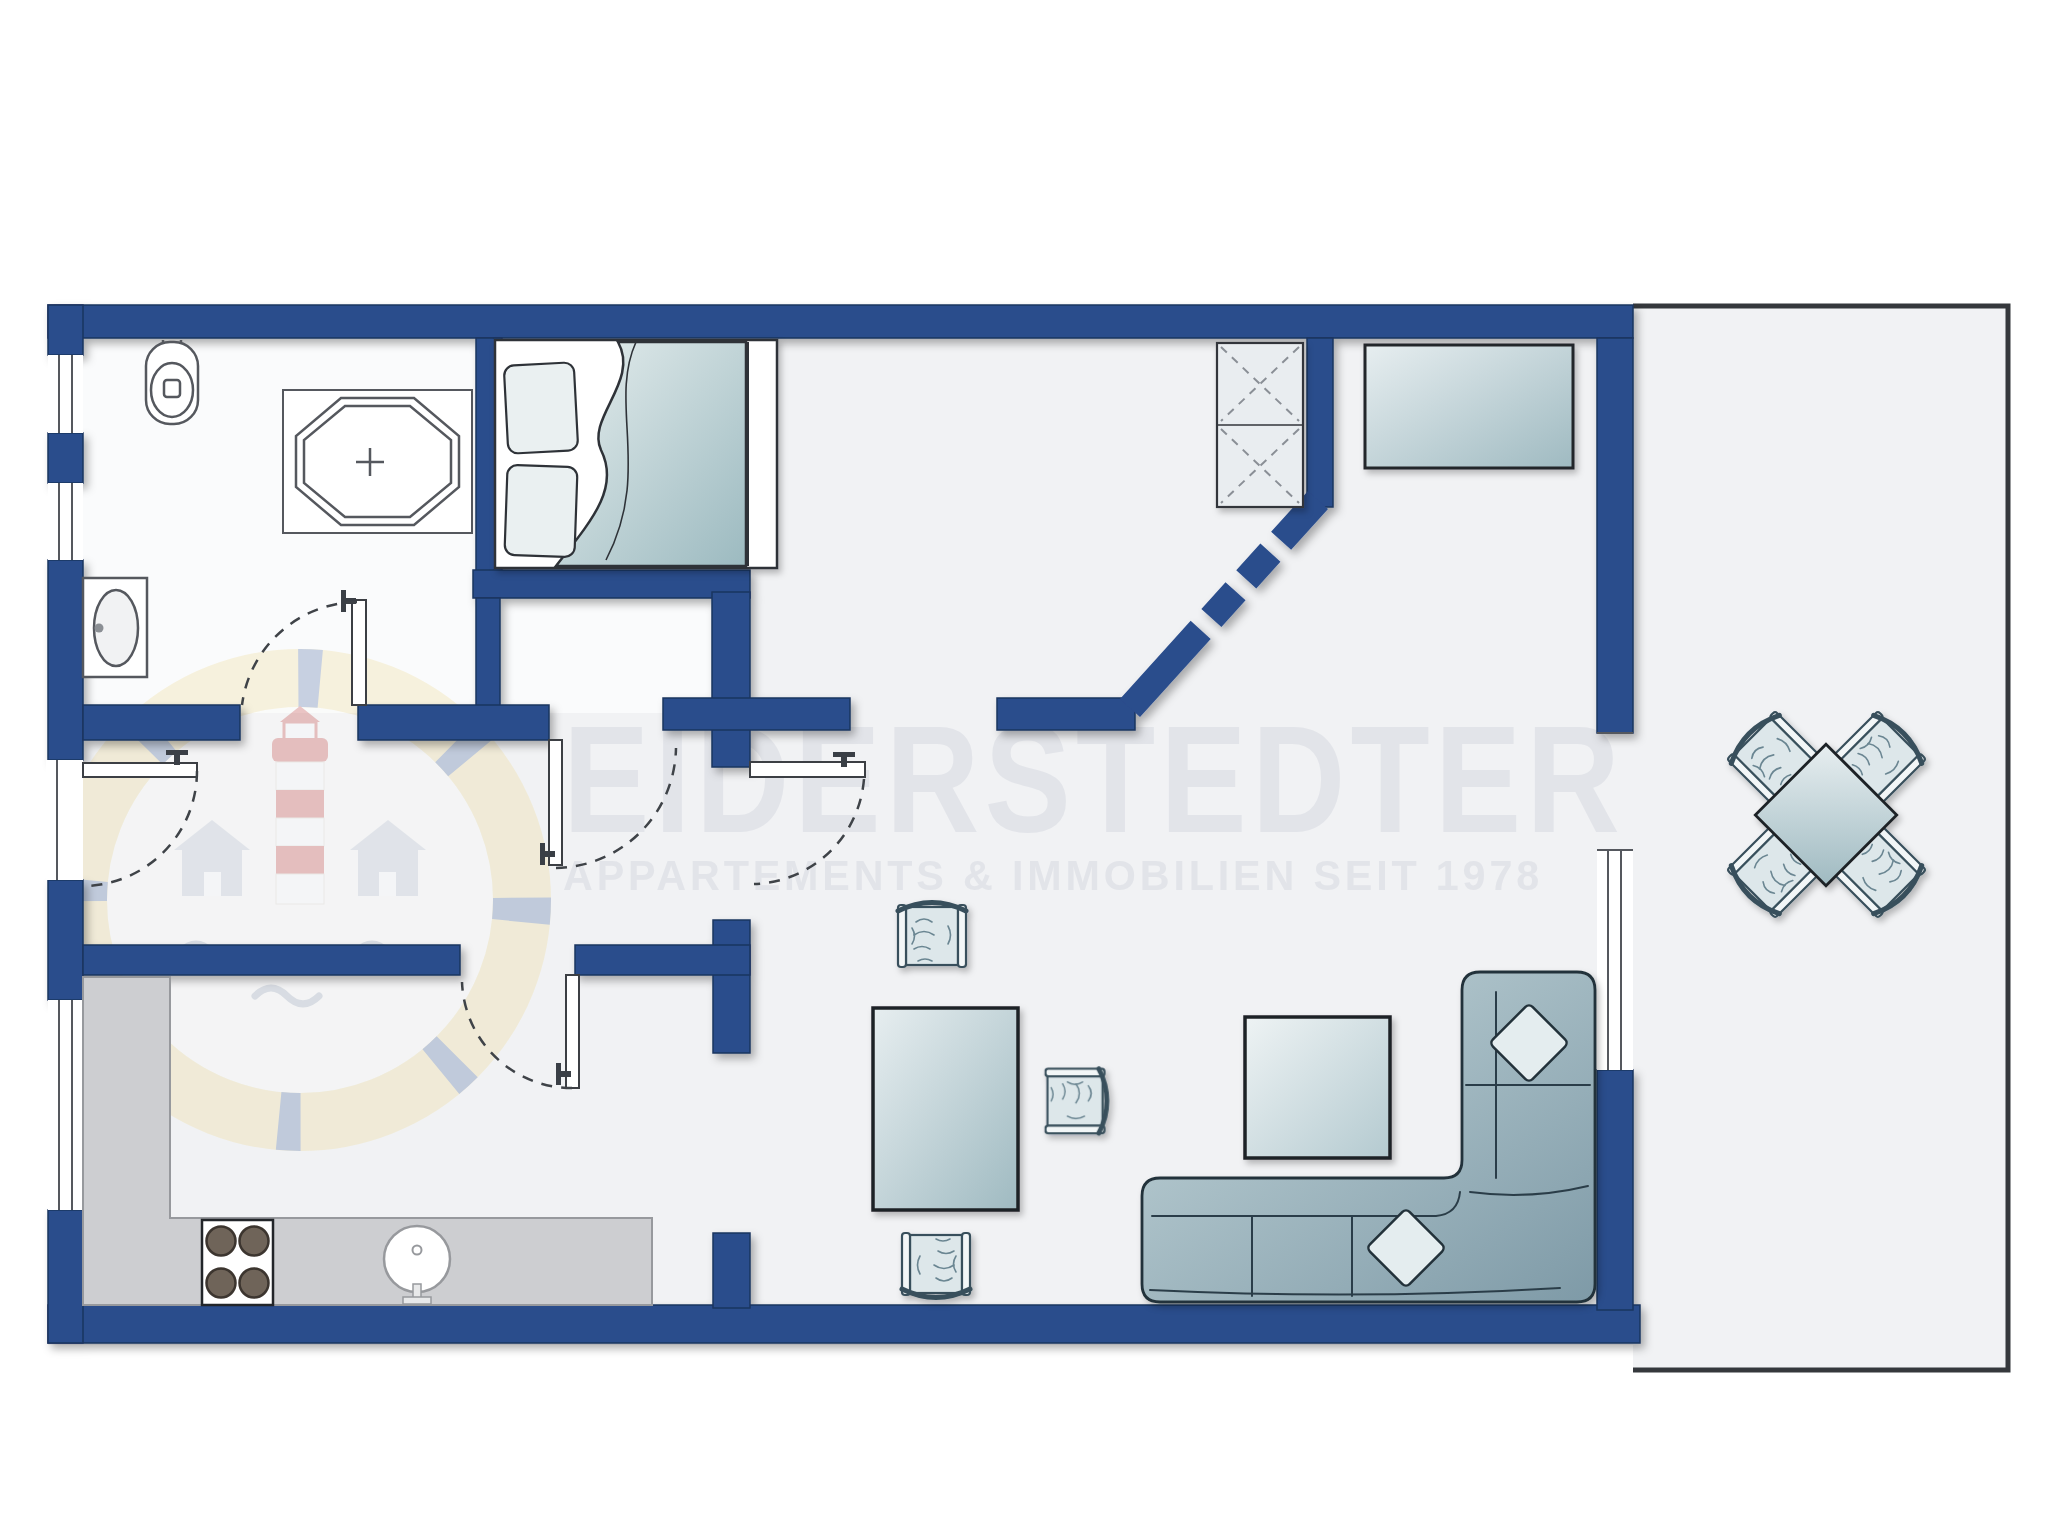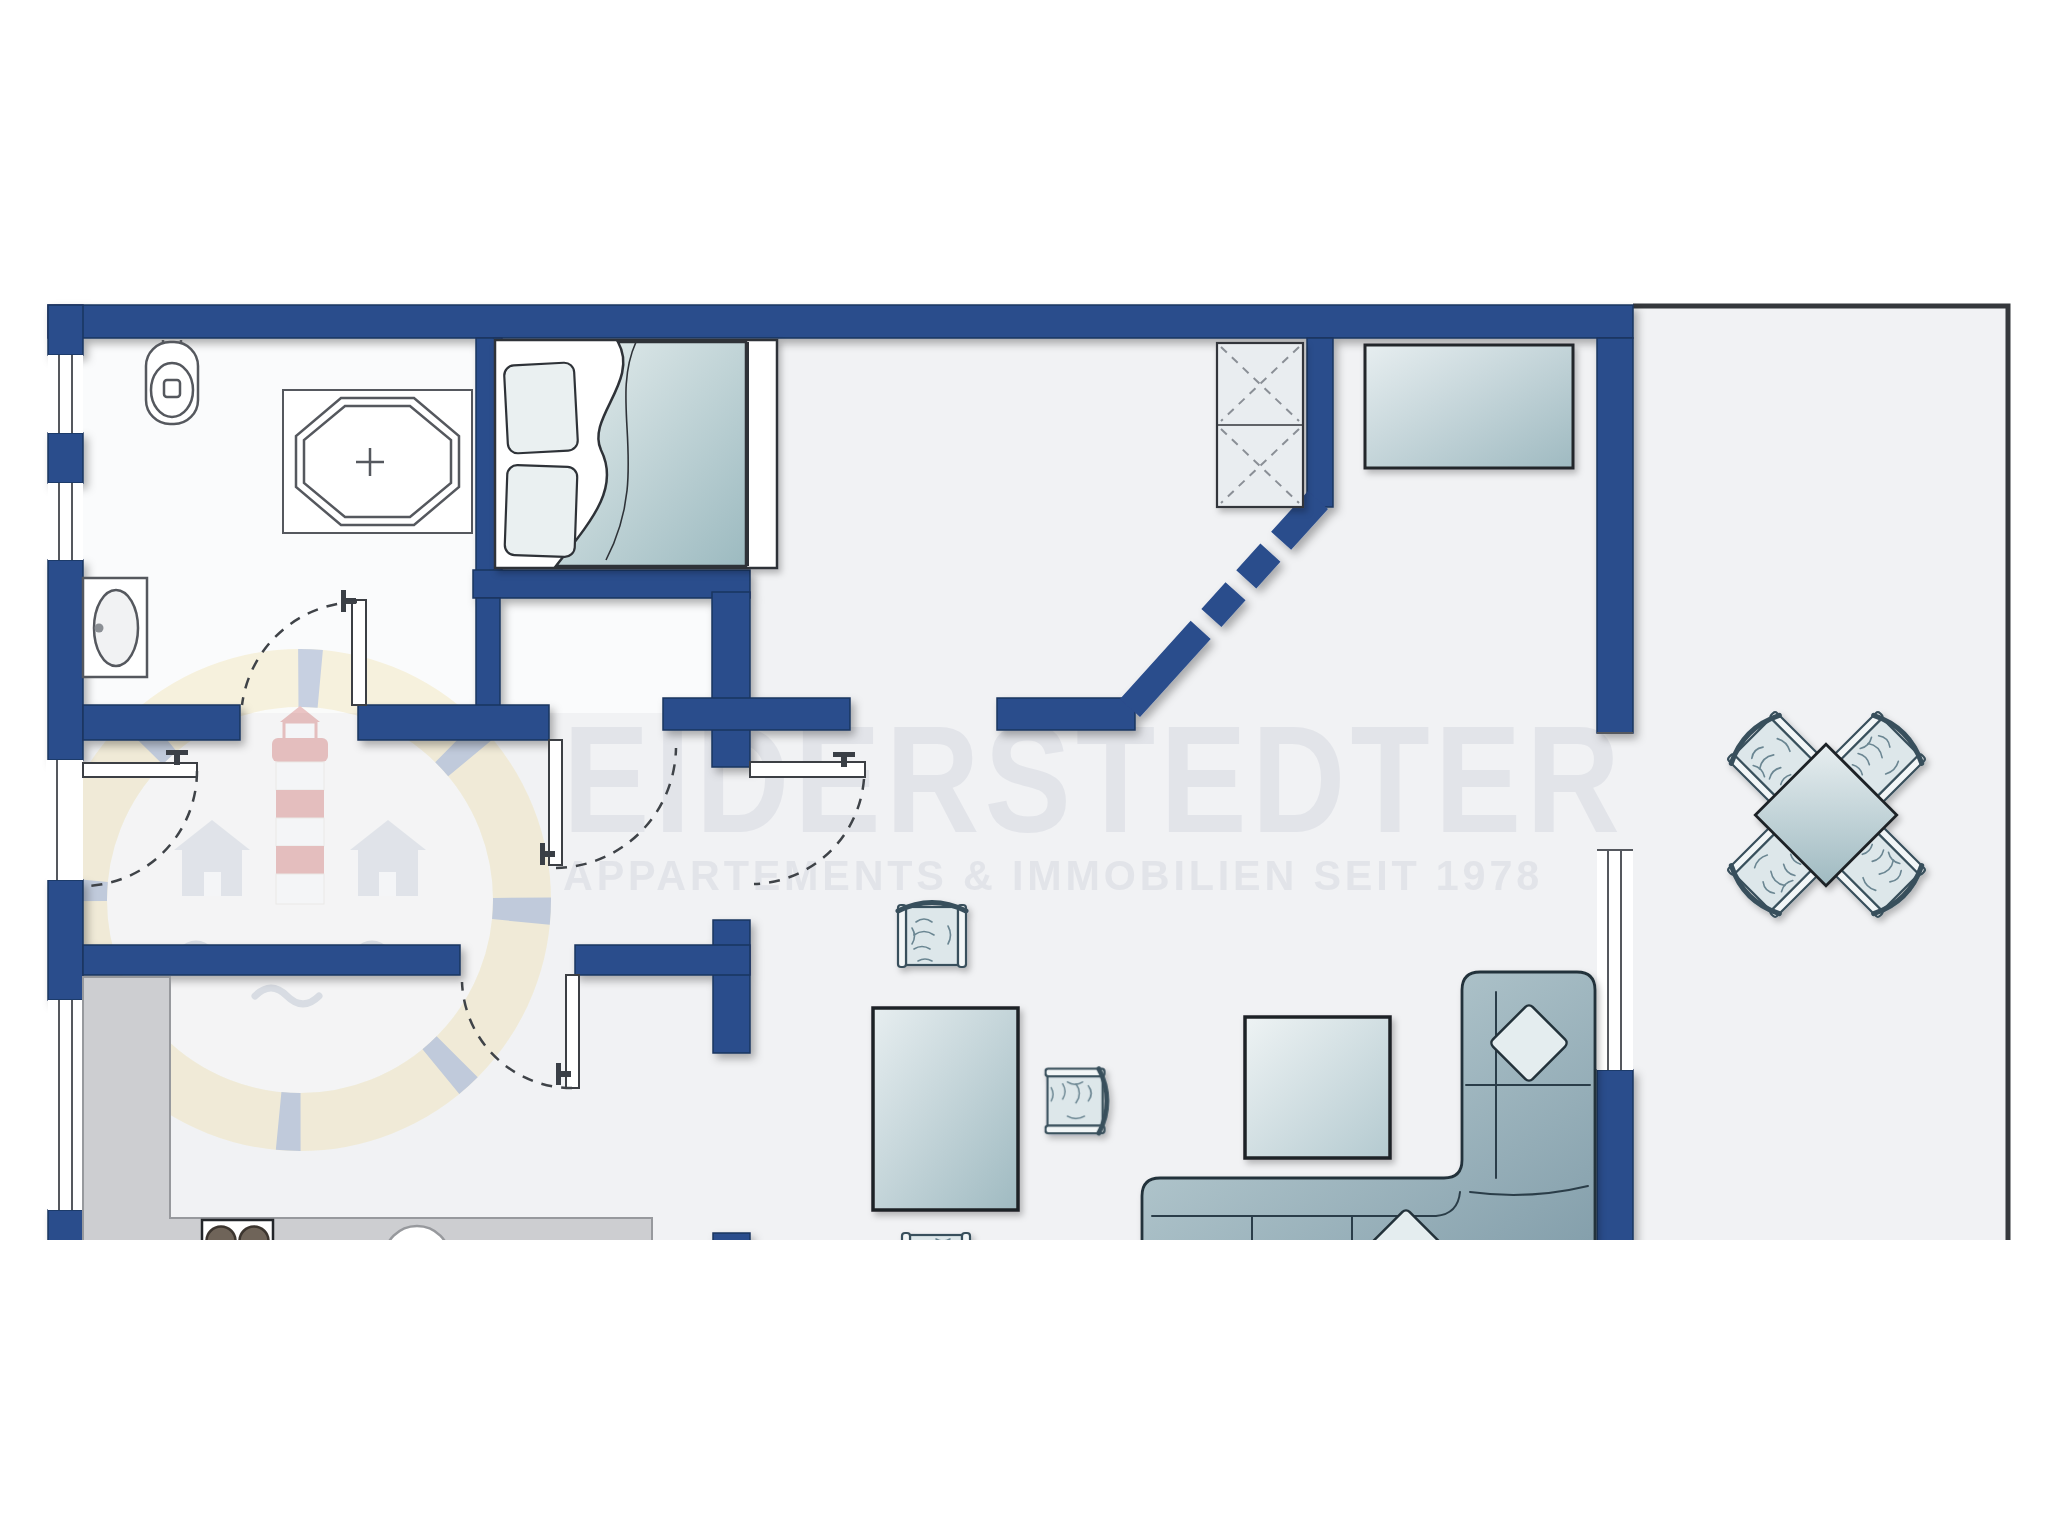--- a/index.html
+++ b/index.html
@@ -1,16 +1,16 @@
 <!DOCTYPE html>
 <html><head>
 <meta charset="utf-8">
 <style>
   html,body{margin:0;padding:0;background:#ffffff;}
-  #page{position:relative;width:2048px;height:1240px;background:#ffffff;overflow:hidden;
+  #page{position:relative;width:2048px;height:1538px;background:#ffffff;overflow:hidden;
         font-family:"Liberation Sans", sans-serif;}
   svg{position:absolute;left:0;top:0;}
   .wallseg{stroke:#1d3560;stroke-width:1.5;}
   .thinline{stroke:#35383c;stroke-width:5;fill:none;}
   .sketch{stroke:#2c3e48;stroke-width:2;fill:none;stroke-linecap:round;}
   .wicker{stroke:#6b8692;stroke-width:1.6;fill:none;stroke-linecap:round;}
   .doorleaf{fill:#ffffff;stroke:#3c3f44;stroke-width:2;}
   .doorarc{fill:none;stroke:#3f4348;stroke-width:2.5;stroke-dasharray:11 9;}
   .bracket{fill:#3a3f46;}
   .glaze{stroke:#55585e;stroke-width:2;fill:none;}

